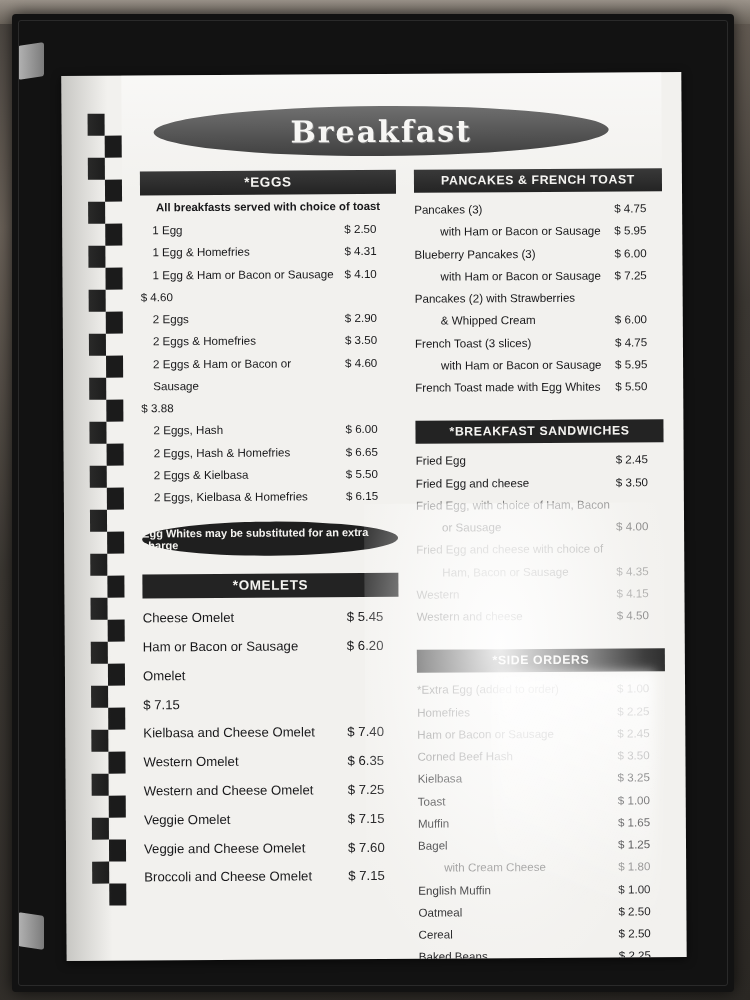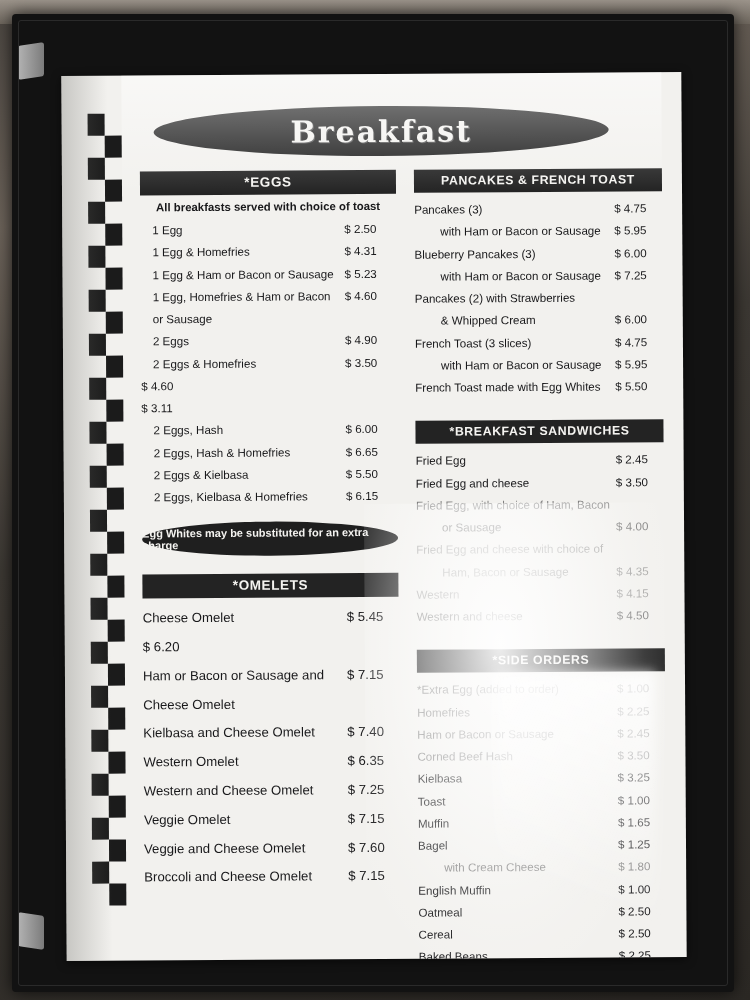--- a/index.html
+++ b/index.html
@@ -401,39 +401,39 @@
             <li>
               <span class="nm">1 Egg</span>
               <span class="pr">$ 2.50</span>
             </li>
             <li>
               <span class="nm">1 Egg &amp; Homefries</span>
               <span class="pr">$ 4.31</span>
             </li>
             <li>
               <span class="nm">1 Egg &amp; Ham or Bacon or Sausage</span>
-              <span class="pr">$ 5.23</span>
-            </li>
-            <li>
-              <span class="nm">1 Egg, Homefries &amp; Ham or Bacon or Sausage</span>
+              <span class="pr">$ 4.10</span>
+            </li>
+            <li>
               <span class="pr">$ 4.60</span>
             </li>
             <li>
               <span class="nm">2 Eggs</span>
-              <span class="pr">$ 4.90</span>
+              <span class="pr">$ 2.90</span>
             </li>
             <li>
               <span class="nm">2 Eggs &amp; Homefries</span>
               <span class="pr">$ 3.50</span>
             </li>
             <li>
+              <span class="nm">2 Eggs &amp; Ham or Bacon or Sausage</span>
               <span class="pr">$ 4.60</span>
             </li>
             <li>
-              <span class="pr">$ 3.11</span>
+              <span class="pr">$ 3.88</span>
             </li>
             <li>
               <span class="nm">2 Eggs, Hash</span>
               <span class="pr">$ 6.00</span>
             </li>
             <li>
               <span class="nm">2 Eggs, Hash &amp; Homefries</span>
               <span class="pr">$ 6.65</span>
             </li>
             <li>
@@ -450,24 +450,24 @@
           <span>Egg Whites may be substituted for an extra charge</span>
         </div>
 
         <div class="sec-bar">*OMELETS</div>
         <ul class="items" id="omelets-list">
             <li>
               <span class="nm">Cheese Omelet</span>
               <span class="pr">$ 5.45</span>
             </li>
             <li>
+              <span class="nm">Ham or Bacon or Sausage Omelet</span>
               <span class="pr">$ 6.20</span>
             </li>
             <li>
-              <span class="nm">Ham or Bacon or Sausage and Cheese Omelet</span>
               <span class="pr">$ 7.15</span>
             </li>
             <li>
               <span class="nm">Kielbasa and Cheese Omelet</span>
               <span class="pr">$ 7.40</span>
             </li>
             <li>
               <span class="nm">Western Omelet</span>
               <span class="pr">$ 6.35</span>
             </li>

